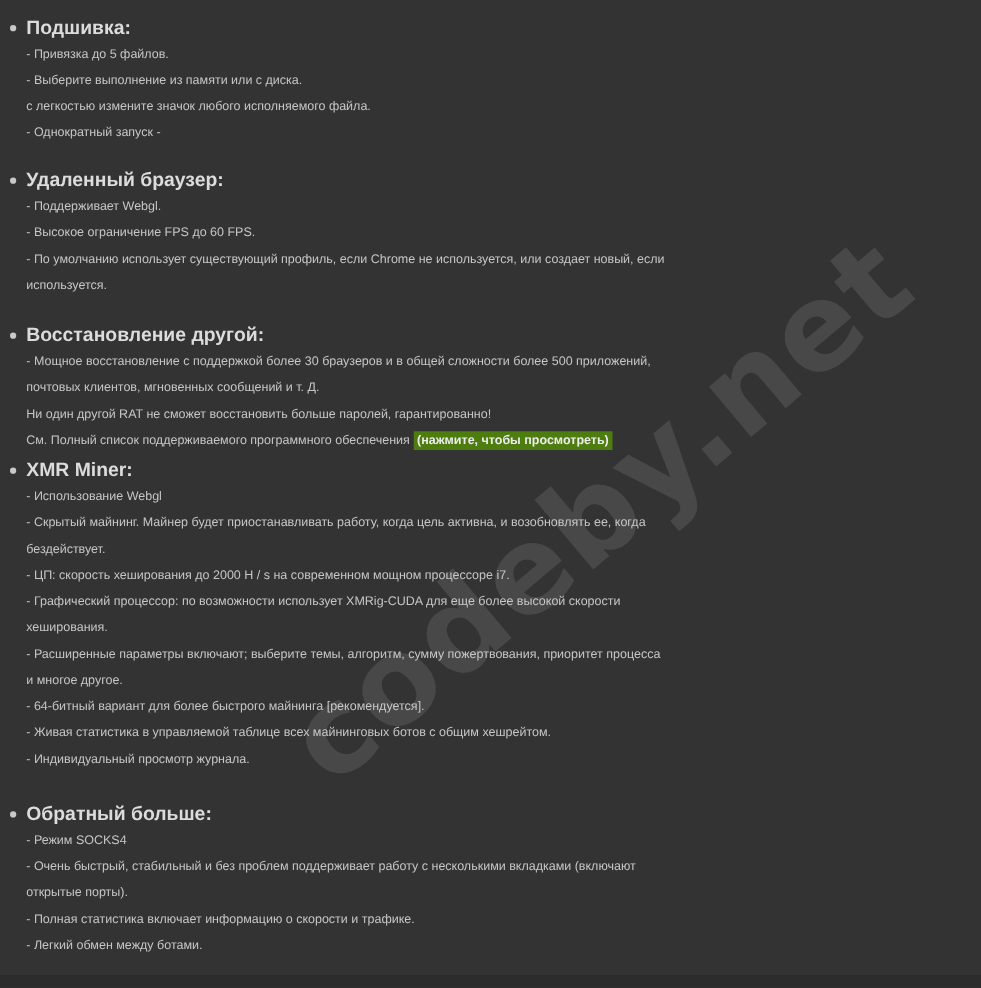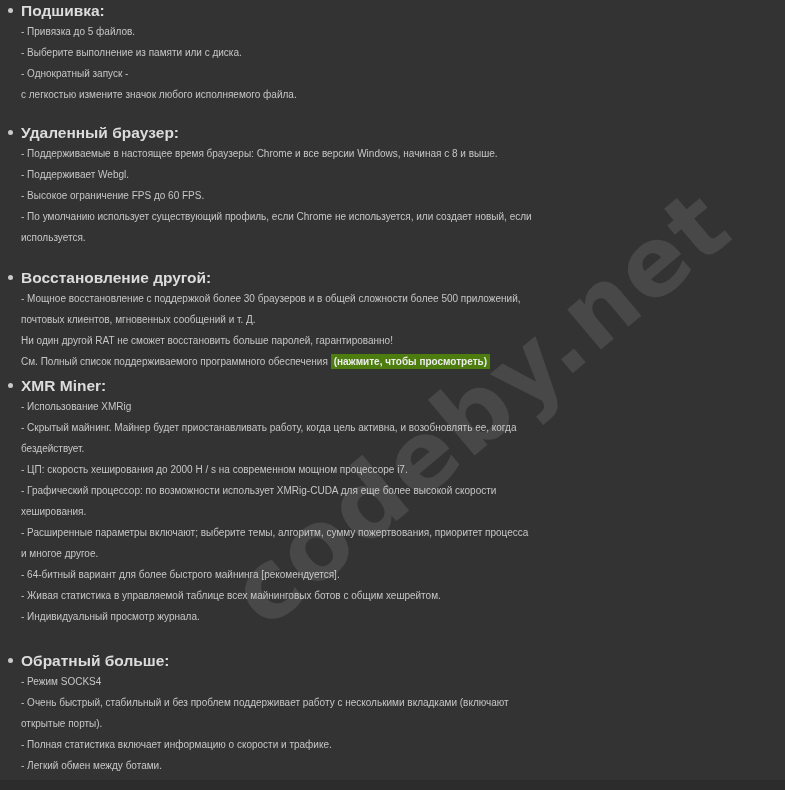--- a/index.html
+++ b/index.html
@@ -5,21 +5,21 @@
   html,body{margin:0;padding:0;}
   body{
     width:785px;height:790px;
     background:#333333;
     overflow:hidden;
     position:relative;
     font-family:"Liberation Sans","DejaVu Sans",sans-serif;
   }
   .doc{
     position:relative;
-    padding:0 8px 0 21px;
+    padding:12px 8px 0 21px;
     z-index:1;
   }
   .section{
     position:relative;
   }
   .section .bullet{
     position:absolute;
     left:-13px;top:8px;
     width:5px;height:5px;border-radius:50%;
     background:#c9c9c9;
@@ -73,44 +73,43 @@
 </head>
 <body>
 
 <div class="doc">
   <div>
       <div class="section">
         <span class="bullet"></span>
         <div class="title">Подшивка:</div>
         <div class="line">- Привязка до 5 файлов.</div>
         <div class="line">- Выберите выполнение из памяти или с диска.</div>
+        <div class="line">с легкостью измените значок любого исполняемого файла.</div>
         <div class="line">- Однократный запуск -</div>
-        <div class="line">с легкостью измените значок любого исполняемого файла.</div>
       </div>
       <div class="section">
         <span class="bullet"></span>
         <div class="title">Удаленный браузер:</div>
-        <div class="line">- Поддерживаемые в настоящее время браузеры: Chrome и все версии Windows, начиная с 8 и выше.</div>
         <div class="line">- Поддерживает Webgl.</div>
         <div class="line">- Высокое ограничение FPS до 60 FPS.</div>
         <div class="line">- По умолчанию использует существующий профиль, если Chrome не используется, или создает новый, если</div>
         <div class="line">используется.</div>
       </div>
       <div class="section">
         <span class="bullet"></span>
         <div class="title">Восстановление другой:</div>
         <div class="line">- Мощное восстановление с поддержкой более 30 браузеров и в общей сложности более 500 приложений,</div>
         <div class="line">почтовых клиентов, мгновенных сообщений и т. Д.</div>
         <div class="line">Ни один другой RAT не сможет восстановить больше паролей, гарантированно!</div>
         <div class="line"><span>См. Полный список поддерживаемого программного обеспечения </span><span class="link">(нажмите, чтобы просмотреть)</span></div>
       </div>
       <div class="section">
         <span class="bullet"></span>
         <div class="title">XMR Miner:</div>
-        <div class="line">- Использование XMRig</div>
+        <div class="line">- Использование Webgl</div>
         <div class="line">- Скрытый майнинг. Майнер будет приостанавливать работу, когда цель активна, и возобновлять ее, когда</div>
         <div class="line">бездействует.</div>
         <div class="line">- ЦП: скорость хеширования до 2000 H / s на современном мощном процессоре i7.</div>
         <div class="line">- Графический процессор: по возможности использует XMRig-CUDA для еще более высокой скорости</div>
         <div class="line">хеширования.</div>
         <div class="line">- Расширенные параметры включают; выберите темы, алгоритм, сумму пожертвования, приоритет процесса</div>
         <div class="line">и многое другое.</div>
         <div class="line">- 64-битный вариант для более быстрого майнинга [рекомендуется].</div>
         <div class="line">- Живая статистика в управляемой таблице всех майнинговых ботов с общим хешрейтом.</div>
         <div class="line">- Индивидуальный просмотр журнала.</div>

